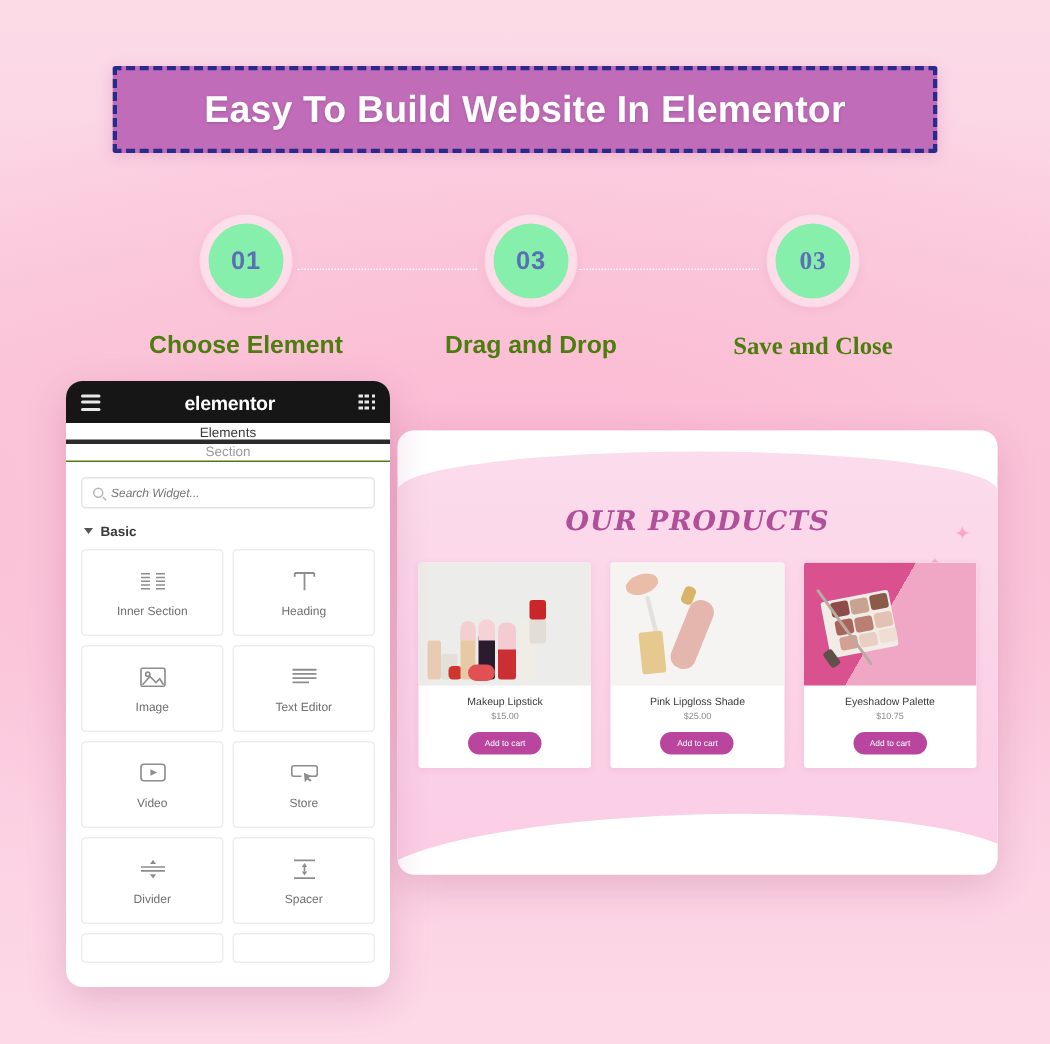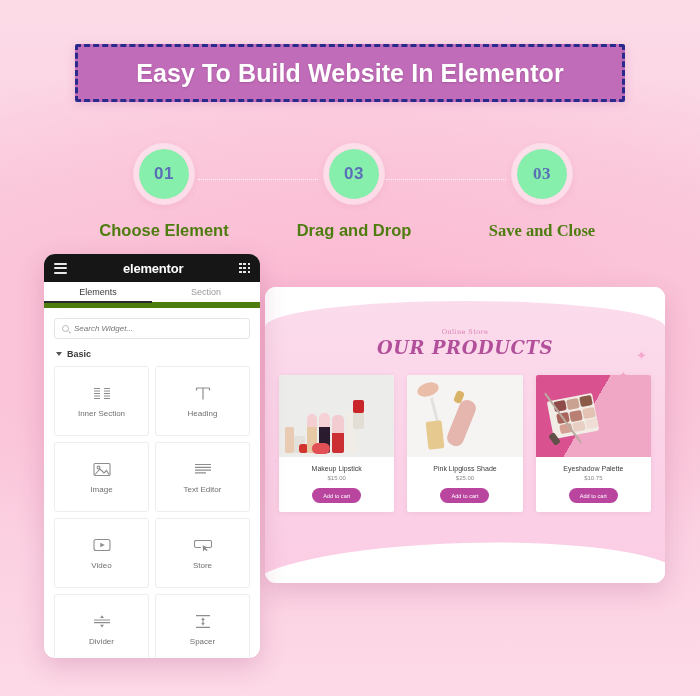--- a/index.html
+++ b/index.html
@@ -120,22 +120,23 @@
     font-size: 13px;
     font-weight: bold;
     letter-spacing: -.2px;
   }
   .grid-icon { display: grid; grid-template-columns: repeat(3,2.5px); gap: 1.6px; cursor: pointer; }
   .grid-icon i { display: block; width: 2.5px; height: 2.5px; background: #e8e8e8; }
 
   #panel-tabs {
     display: flex;
     height: 26px;
-    border-bottom: 6px solid #4d7c0f;
+    border-bottom: 1px solid #4d7c0f;
     position: relative;
+    flex-direction: column;
   }
   .panel-tab {
     flex: 1;
     display: flex;
     align-items: center;
     justify-content: center;
     font-size: 9px;
     color: #9a9a9a;
     cursor: pointer;
     position: relative;
@@ -181,21 +182,21 @@
   .caret { width: 0; height: 0; border-left: 3.2px solid transparent; border-right: 3.2px solid transparent; border-top: 4px solid #555; }
   #section-basic .lbl { font-size: 9px; font-weight: bold; color: #3a3a3a; }
 
   #widget-grid {
     padding: 2px 10px 0;
     display: grid;
     grid-template-columns: 1fr 1fr;
     gap: 6px;
   }
   .widget {
-    height: 70px;
+    height: 58px;
     border: 1px solid #ededed;
     border-radius: 3px;
     background: #fff;
     display: flex;
     flex-direction: column;
     align-items: center;
     justify-content: center;
     gap: 7px;
     cursor: pointer;
   }
@@ -349,21 +350,20 @@
   <div id="pw-top"></div>
   <div id="pw-body">
     <span class="sparkle" style="right:18px;top:48px;font-size:13px;">✦</span>
     <span class="sparkle" style="right:38px;top:70px;font-size:9px;">✦</span>
     <span class="sparkle" style="right:50px;top:96px;font-size:11px;">✦</span>
     <span class="sparkle" style="right:22px;top:115px;font-size:8px;">✦</span>
     <span class="sparkle" style="right:28px;top:185px;font-size:12px;">✦</span>
     <div id="pw-wave"></div>
   </div>
 
-  <div id="pw-eyebrow">Online Store</div>
   <div id="pw-heading">OUR PRODUCTS</div>
 
   <div id="cards">
 
     <div class="card">
       <div class="card-photo" style="background:#ececea;">
         <div class="ph">
           <div class="bar" style="left:6px;bottom:4px;width:9px;height:26px;background:#e8cbb2;"></div>
           <div class="bar" style="left:15px;bottom:4px;width:11px;height:17px;background:#e3e0da;"></div>
           <div class="bar" style="left:20px;bottom:4px;width:9px;height:9px;background:#d0342c;border-radius:3px;"></div>

